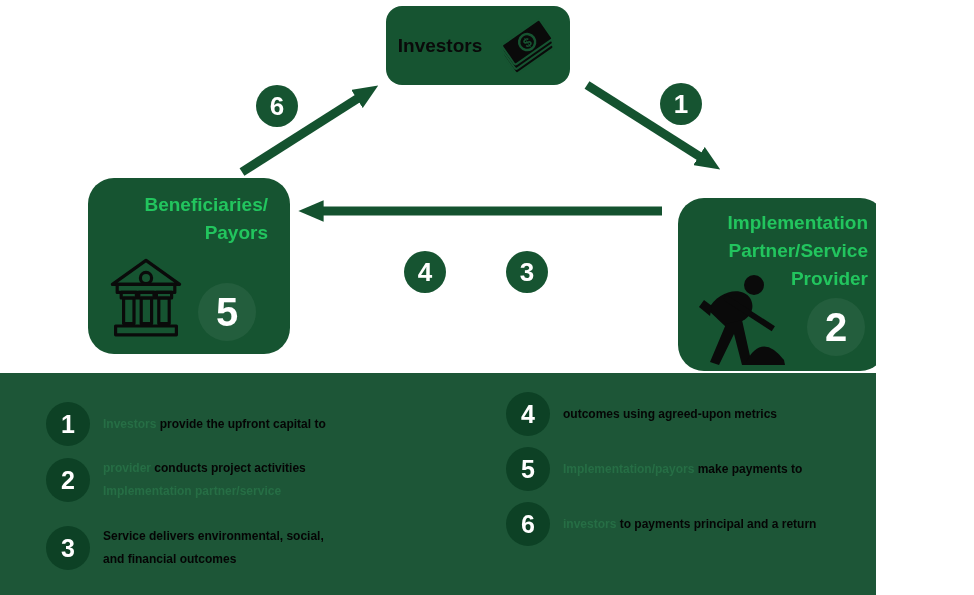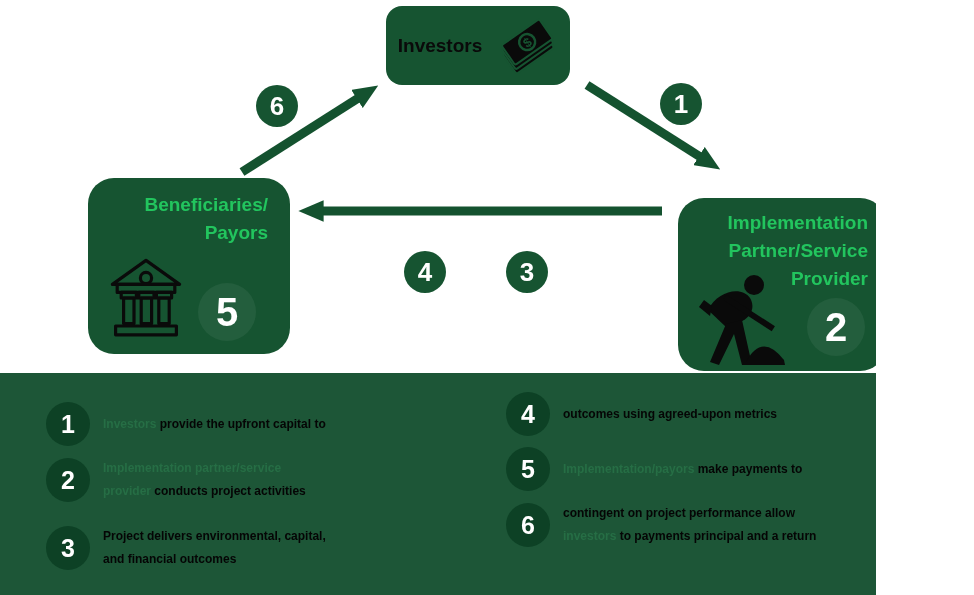--- a/index.html
+++ b/index.html
@@ -134,48 +134,47 @@
     <div class="col col-left">
         <div class="step">
           <div class="badge">1</div>
           <div class="step-text">
             <div><span class="hl">Investors </span><span>provide the upfront capital to</span></div>
           </div>
         </div>
         <div class="step">
           <div class="badge">2</div>
           <div class="step-text">
+            <div><span class="hl">provider </span><span>conducts project activities</span></div>
             <div><span class="hl">Implementation partner/service</span></div>
-            <div><span class="hl">provider </span><span>conducts project activities</span></div>
           </div>
         </div>
         <div class="step extra-gap">
           <div class="badge">3</div>
           <div class="step-text">
-            <div><span>Project delivers environmental, capital,</span></div>
+            <div><span>Service delivers environmental, social,</span></div>
             <div><span>and financial outcomes</span></div>
           </div>
         </div>
       </div>
     <div class="col col-right">
         <div class="step">
           <div class="badge">4</div>
           <div class="step-text">
             <div><span>outcomes using agreed-upon metrics</span></div>
           </div>
         </div>
         <div class="step">
           <div class="badge">5</div>
           <div class="step-text">
             <div><span class="hl">Implementation/payors </span><span>make payments to</span></div>
           </div>
         </div>
         <div class="step">
           <div class="badge">6</div>
           <div class="step-text">
-            <div><span>contingent on project performance allow</span></div>
             <div><span class="hl">investors </span><span>to payments principal and a return</span></div>
           </div>
         </div>
       </div>
   </div>
 
 </div>
 
 </body></html>

